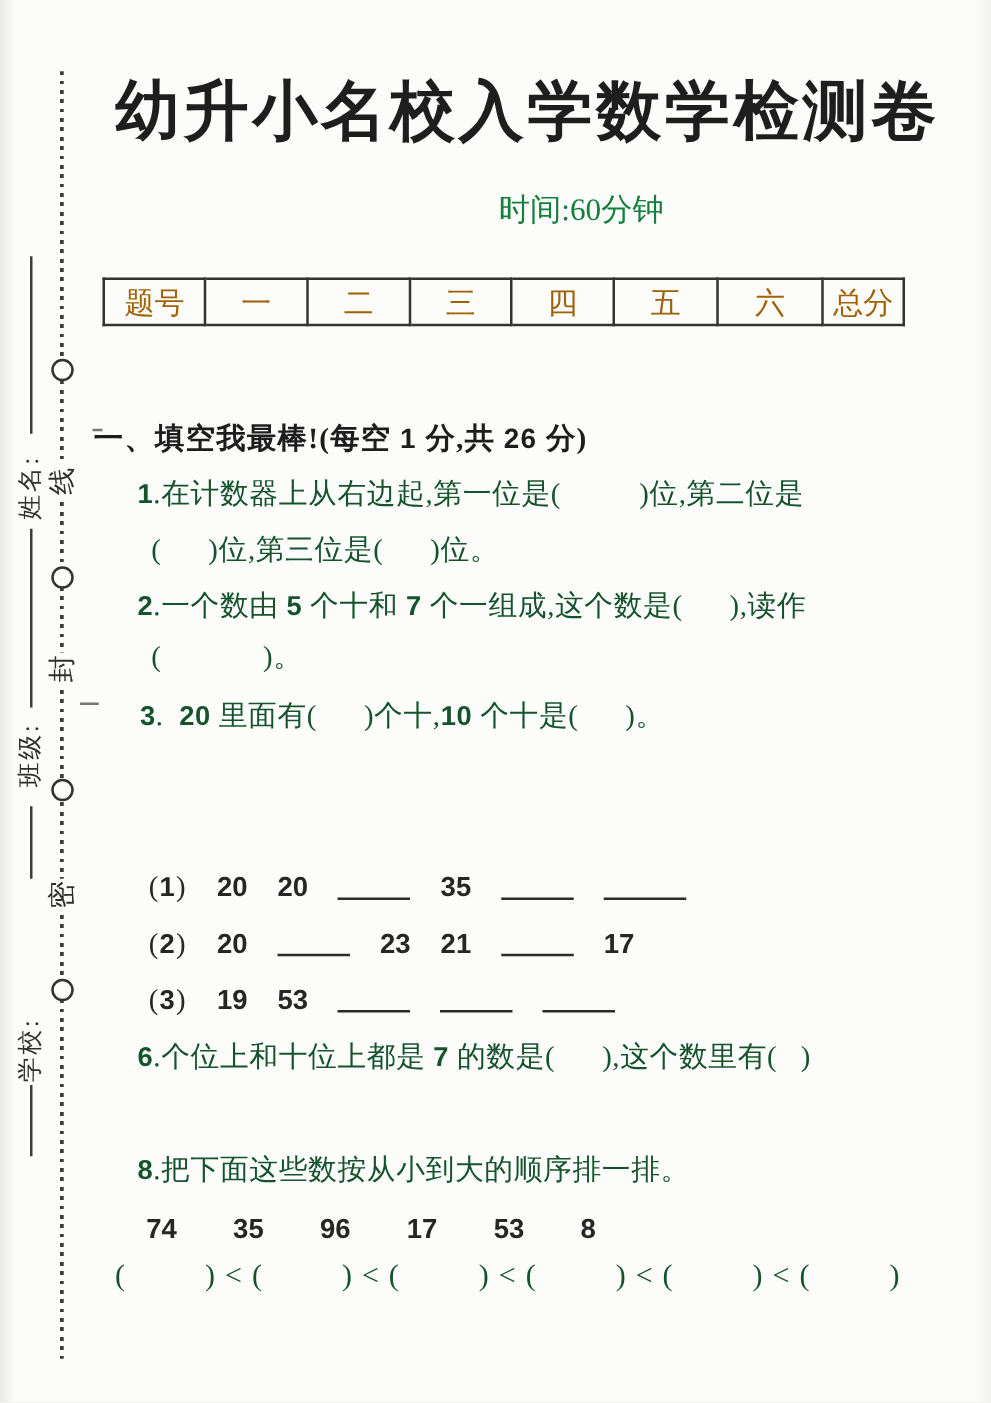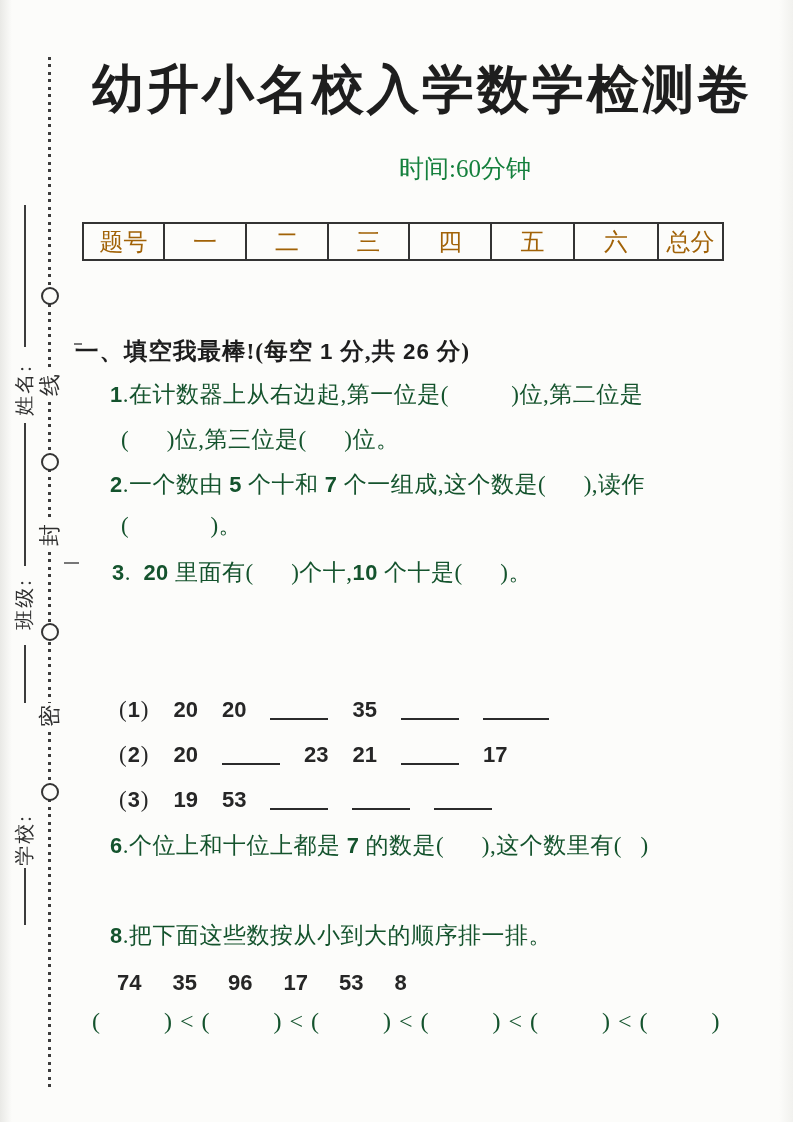--- a/index.html
+++ b/index.html
@@ -73,21 +73,21 @@
   .line.heading { font-weight:700; font-size:23.5px; letter-spacing:1px; color:#1d1d1d; }
   .dg { font-family:"Liberation Sans","DejaVu Sans",sans-serif; font-weight:700; font-size:0.95em; }
   .num { font-family:"Liberation Sans","DejaVu Sans",sans-serif; font-weight:700; font-size:22px; }
 
   .qrow { position:absolute; display:flex; align-items:flex-end; gap:24px;
           font-size:23px; line-height:26px; }
   .qrow .prefix { letter-spacing:1px; }
   .blank { display:inline-block; width:58px; height:6px;
            border-bottom:2px solid #2b2b2b; margin-bottom:3px; }
   .blank.wide { width:66px; }
-  .nums-row { position:absolute; display:flex; gap:31px; font-size:23px; line-height:28px;align-items:center; }
+  .nums-row { position:absolute; display:flex; gap:45px; font-size:23px; line-height:28px;align-items:center; }
   .line.compare { font-size:24px; letter-spacing:1px; }
 </style>
 </head>
 <body>
 
 <div class="page">
 
   <div class="mline l1"></div>
   <div class="mlabel name">姓名:</div>
   <div class="mline l2"></div>

